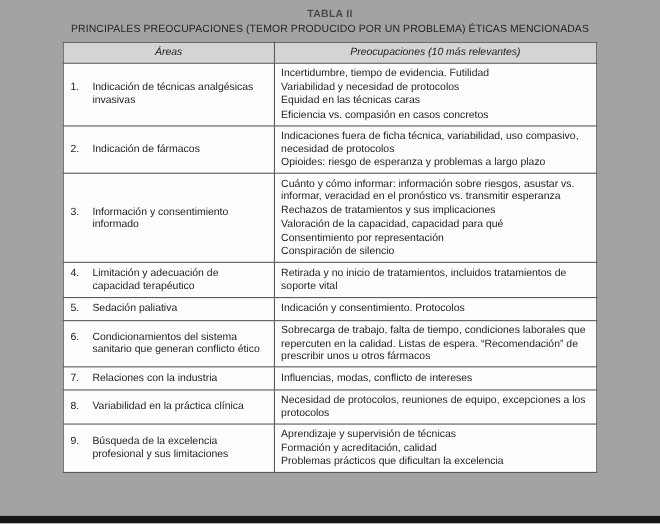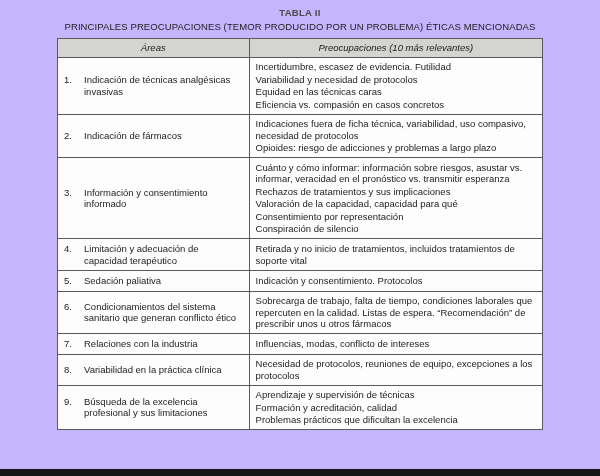--- a/index.html
+++ b/index.html
@@ -1,19 +1,19 @@
 <!DOCTYPE html>
 <html><head>
 <meta charset="utf-8">
 <style>
   html,body{margin:0;padding:0;background:#e8e8e6;}
   .page{
     position:relative;
     width:600px;height:476px;
-    background:#c4b5fd;
+    background:#a3a3a3;
     overflow:hidden;
     font-family:"Liberation Sans","DejaVu Sans",sans-serif;
     color:#1c1c1c;
     box-sizing:border-box;
   }
   .title-block{
     text-align:center;
     padding-top:7px;
     line-height:11px;
   }
@@ -102,36 +102,36 @@
     </thead>
     <tbody id="tbody">
         <tr>
           <td class="area-cell">
             <div class="cellwrap">
               <span class="num">1.</span>
               <span class="area-text">Indicación de técnicas analgésicas invasivas</span>
             </div>
           </td>
           <td class="concern-cell">
-            <div class="concern-line">Incertidumbre, escasez de evidencia. Futilidad</div>
+            <div class="concern-line">Incertidumbre, tiempo de evidencia. Futilidad</div>
             <div class="concern-line">Variabilidad y necesidad de protocolos</div>
             <div class="concern-line">Equidad en las técnicas caras</div>
             <div class="concern-line">Eficiencia vs. compasión en casos concretos</div>
           </td>
         </tr>
         <tr>
           <td class="area-cell">
             <div class="cellwrap">
               <span class="num">2.</span>
               <span class="area-text">Indicación de fármacos</span>
             </div>
           </td>
           <td class="concern-cell">
             <div class="concern-line">Indicaciones fuera de ficha técnica, variabilidad, uso compasivo, necesidad de protocolos</div>
-            <div class="concern-line">Opioides: riesgo de adicciones y problemas a largo plazo</div>
+            <div class="concern-line">Opioides: riesgo de esperanza y problemas a largo plazo</div>
           </td>
         </tr>
         <tr>
           <td class="area-cell">
             <div class="cellwrap">
               <span class="num">3.</span>
               <span class="area-text">Información y consentimiento informado</span>
             </div>
           </td>
           <td class="concern-cell">

